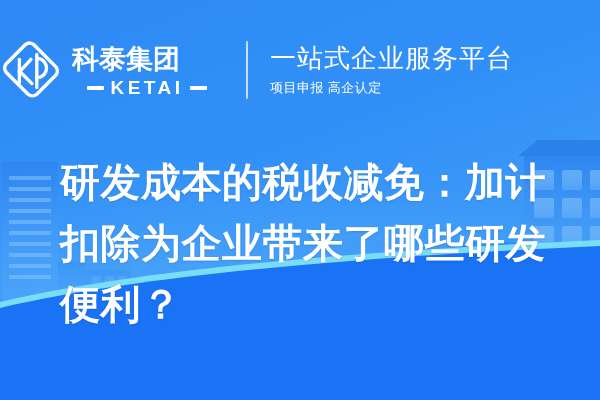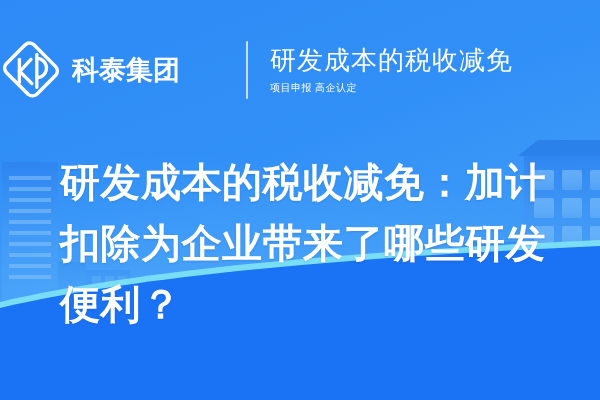--- a/index.html
+++ b/index.html
@@ -118,21 +118,21 @@
   }
   .slogan-main {
     color: #ffffff;
     font-size: 26px;
     line-height: 1.18;
     letter-spacing: 1px;
     font-family: "Liberation Sans", "DejaVu Sans", sans-serif;
   }
   .slogan-sub {
     color: #ffffff;
-    font-size: 10px;
+    font-size: 13px;
     line-height: 1.5;
     letter-spacing: 0.5px;
     margin-top: 4px;
     font-family: "Liberation Serif", "DejaVu Serif", serif;
   }
 
   
   .title {
     position: absolute;
     left: 60px;
@@ -257,26 +257,31 @@
           <path d="M20,33 L33,46"></path>
           <path d="M38,16 L38,50"></path>
           <path d="M38,20 a10,10 0 0 1 0,20 L38,40"></path>
         </g>
       </svg>
 
       <div class="logo-words">
         <svg class="logo-cn" width="150" height="32" viewBox="0 0 150 32">
           <text x="0" y="25" fill="#ffffff" font-family="'Liberation Sans','DejaVu Sans',sans-serif" font-size="27" font-weight="bold" letter-spacing="0">科泰集团</text>
         </svg>
+        <div class="logo-en-row">
+          <span class="dash"></span>
+          <span class="logo-en">KETAI</span>
+          <span class="dash"></span>
+        </div>
       </div>
     </div>
 
     <div class="divider"></div>
 
     <div class="slogan-block">
-      <div class="slogan-main">研发成本的税收减免</div>
+      <div class="slogan-main">一站式企业服务平台</div>
       <div class="slogan-sub">项目申报 高企认定</div>
     </div>
   </div>
 
   <div class="title">研发成本的税收减免：加计扣除为企业带来了哪些研发便利？</div>
 
 </div>
 
 </body></html>

